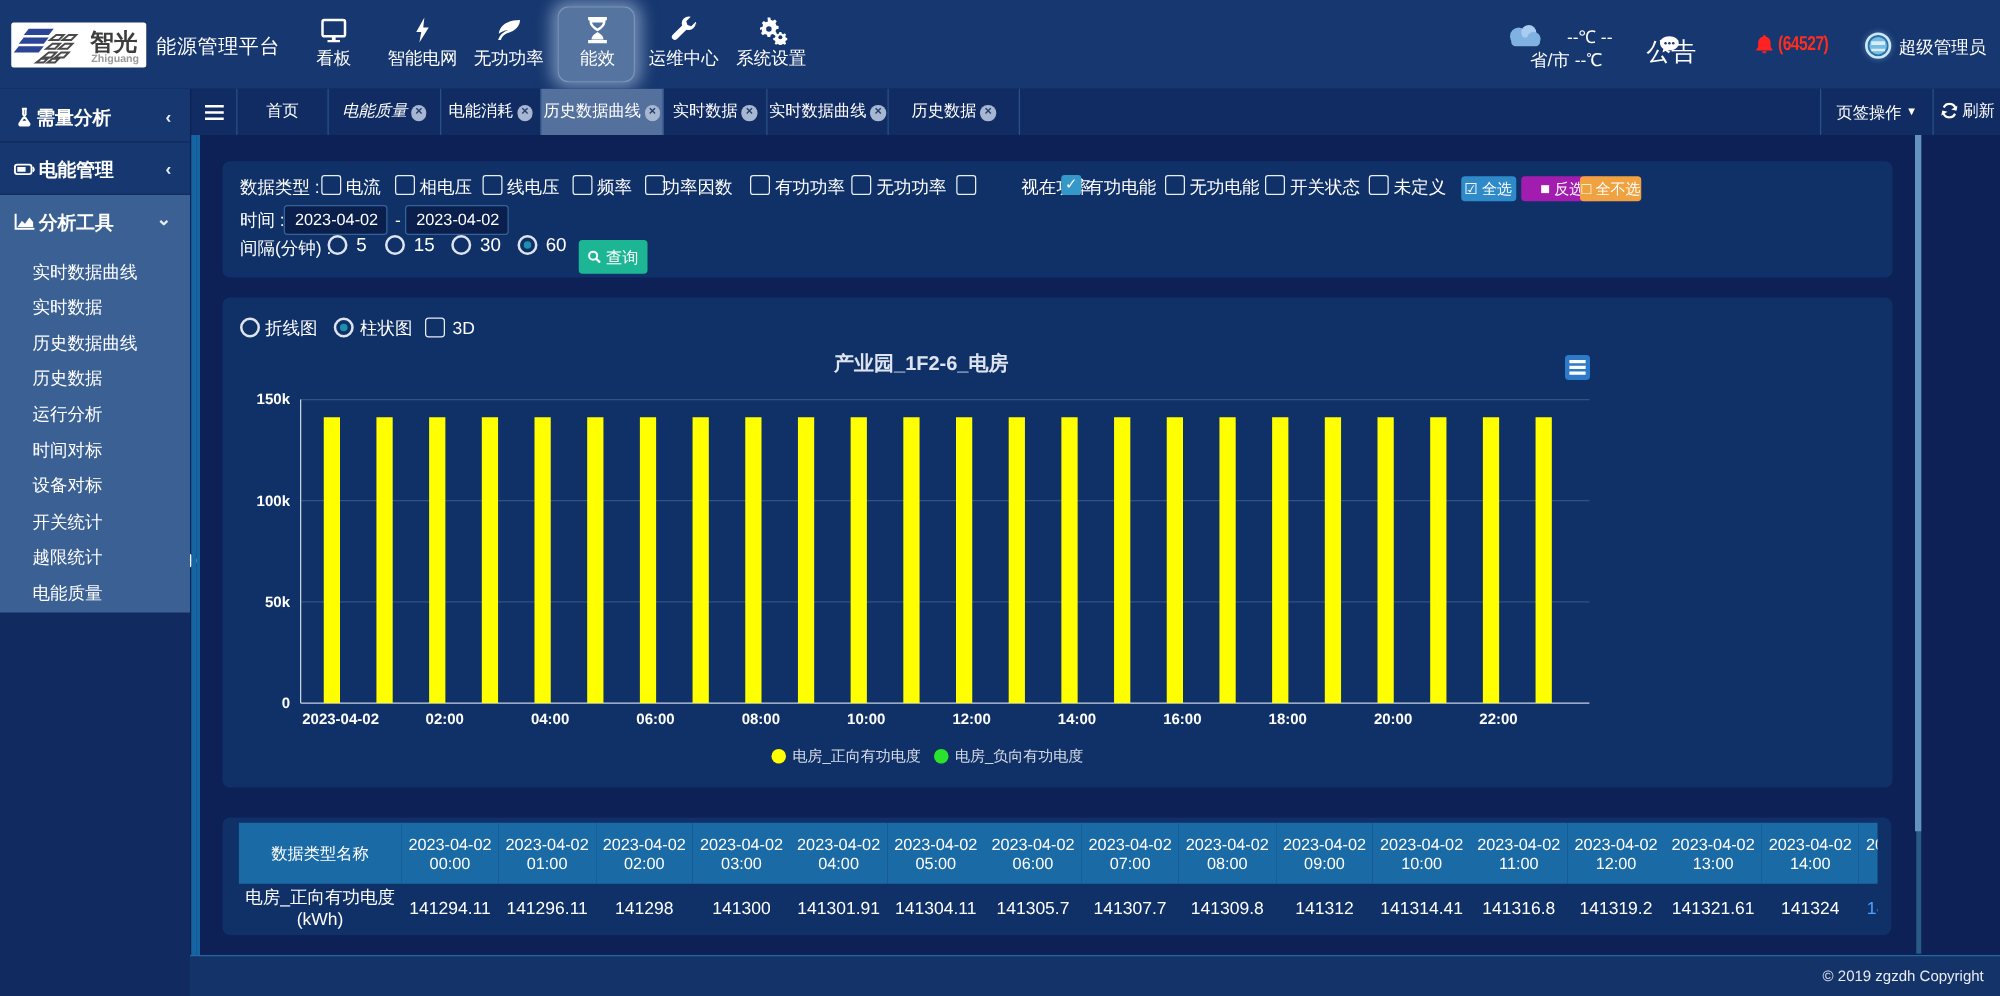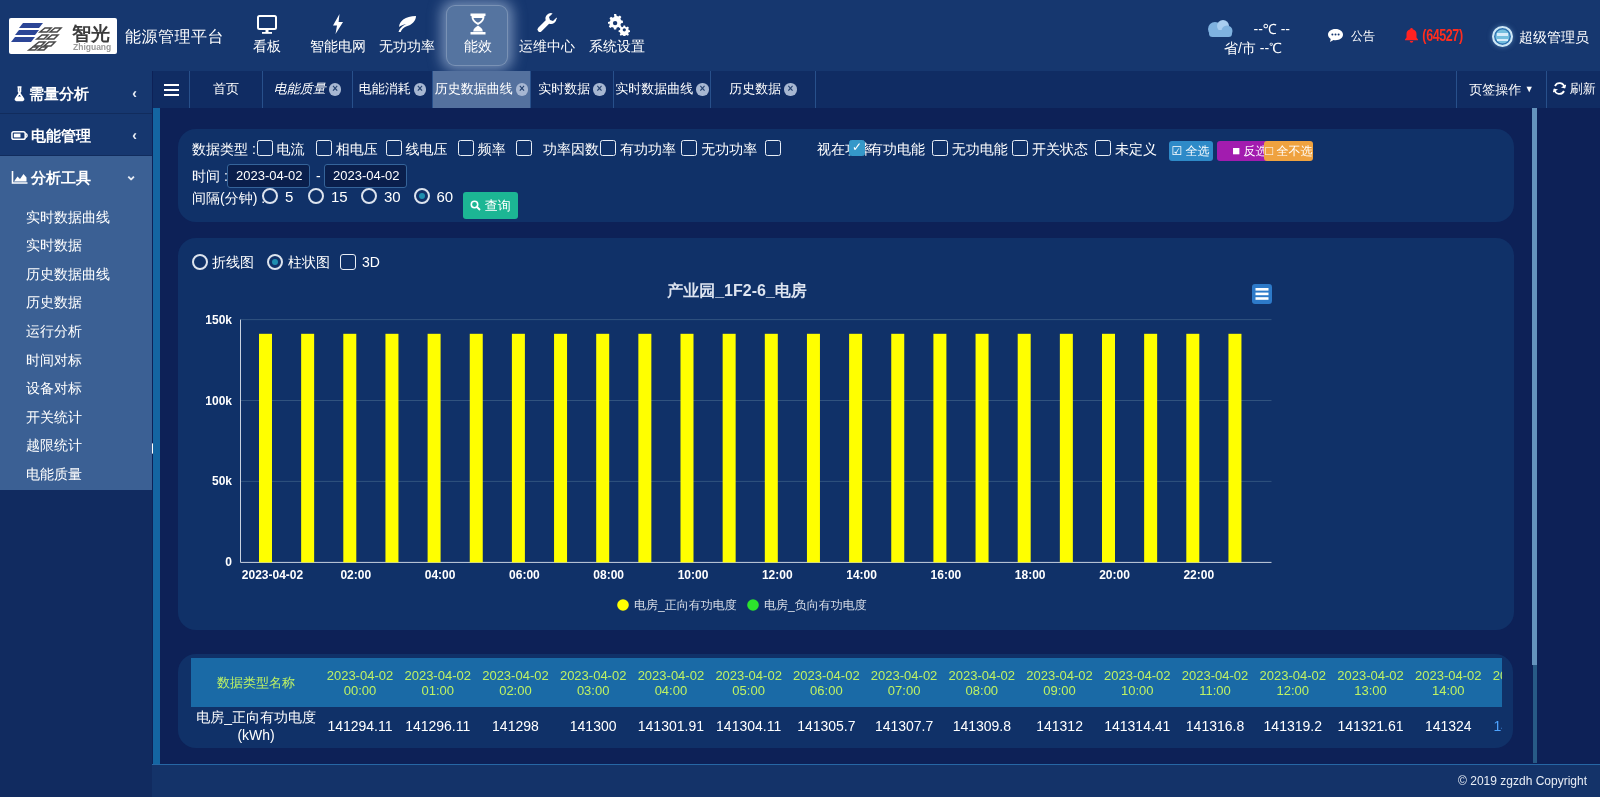--- a/index.html
+++ b/index.html
@@ -20,37 +20,37 @@
 .s-chev { position:absolute; right:15px; top:13px; font-size:14px; color:#e8edf5; }
 #s-group { position:absolute; left:0; top:85px; width:152px; height:334px; background:#3b6094; }
 .s-sub { position:absolute; left:26px; width:126px; font-size:14px; color:#fff; }
 #tabbar { position:absolute; left:153px; top:71px; width:1447px; height:37px; background:#102c63; }
 .tab { position:absolute; top:0; height:37px; white-space:nowrap; overflow:hidden; line-height:36px; text-align:center; font-size:13px; color:#fff; border-right:1px solid #28508b; }
 .tab.active { background:#54719e; }
 .tclose { display:inline-block; width:12.5px; height:12.5px; line-height:12.5px; border-radius:50%; background:#a7b7d2; color:#23406e; font-size:10px; text-align:center; margin-left:3px; vertical-align:1px; font-weight:bold; }
 #tb-right1 { position:absolute; left:1303px; top:0; width:91px; height:37px; border-left:1px solid #28508b; border-right:1px solid #28508b; text-align:center; line-height:36px; font-size:13px; }
 #tb-right2 { position:absolute; left:1396px; top:0; width:51px; height:37px; line-height:36px; font-size:13px; text-align:center; }
 .teal { position:absolute; background:#1465a2; }
-.panel { position:absolute; left:178px; width:1336px; background:#103168; border-radius:18px; }
+.panel { position:absolute; left:178px; width:1336px; background:#103168; border-radius:6px; }
 #p-filter { top:129px; height:93px; }
 #p-chart  { top:238px; height:392px; }
 #p-table  { top:654px; width:1335px; height:94px; }
 .flabel { position:absolute; font-size:14px; color:#fff; }
 .cb { position:absolute; width:16px; height:16px; border:1.6px solid #e8eef6; border-radius:2.5px; top:11px; }
 .cb.checked { background:#3598c9; border-color:#3598c9; font-size:12px; text-align:center; line-height:13px; }
 .cbl { position:absolute; top:12px; font-size:14px; color:#fff; }
 .fbtn { position:absolute; top:12px; height:20px; border-radius:3px; font-size:12px; color:#fff; line-height:20px; text-align:center; }
 .dinput { position:absolute; top:35px; width:83px; height:24px; background:#0a1f4c; border:1px solid #35649a; border-radius:3px; color:#fff; font-size:13px; line-height:22px; padding-left:8px; }
 .radio { position:absolute; width:16px; height:16px; border:2px solid #dde4ee; border-radius:50%; }
 .radio .dot { position:absolute; left:3px; top:3px; width:6px; height:6px; border-radius:50%; background:#1f8fb0; }
 .rlab { position:absolute; font-size:15px; color:#fff; }
 #qbtn { position:absolute; left:285px; top:63px; width:55px; height:27px; background:#1cb694; border-radius:3px; color:#fff; font-size:13px; text-align:center; line-height:27px; }
 #tbl { position:absolute; left:13px; top:4px; width:1311px; height:86px; overflow:hidden; }
 #tbl table { border-collapse:collapse; table-layout:fixed; width:1374px; }
-#tbl th { background:#1a6aa6; font-weight:normal; font-size:13px; color:#bef264; height:49px; text-align:center; padding:0; }
+#tbl th { background:#1a6aa6; font-weight:normal; font-size:13px; color:#ffffff; height:49px; text-align:center; padding:0; }
 #tbl td { font-size:14px; color:#fff; height:38px; text-align:center; padding:0; }
 #footer { position:absolute; left:152px; top:764px; width:1448px; height:33px; background:#143369; border-top:1px solid #2667a5; }
 #footer span { position:absolute; right:13px; top:9px; font-size:12px; color:#e8edf5; }
 #sb-track { position:absolute; left:1533px; top:108px; width:4px; height:655px; background:#275a86; }
 #sb-thumb { position:absolute; left:1532px; top:108px; width:5px; height:557px; background:#6493bd; }
 </style>
 </head>
 <body>
 
 <div id="header">
@@ -124,21 +124,21 @@
 <div style="position:absolute; right:310px; top:19px; font-size:14px; white-space:nowrap;">--℃ --</div>
 <div style="position:absolute; right:318px; top:40px; font-size:14px; white-space:nowrap;">省/市 --℃</div>
 <svg style="position:absolute; right:256px; top:28px;" width="17" height="15" viewBox="0 0 17 15">
         <path d="M8.5 1 C4 1 1 3.5 1 6.5 c0 1.8 1 3.3 2.7 4.4 L3 14 l3.6 -2 c0.6 0.1 1.2 0.2 1.9 0.2 4.5 0 7.5 -2.5 7.5 -5.7 C16 3.5 13 1 8.5 1 Z" fill="#fff"></path>
         <g fill="#16376f">
           <circle cx="5.4" cy="6.6" r="1"></circle>
           <circle cx="8.5" cy="6.6" r="1"></circle>
           <circle cx="11.6" cy="6.6" r="1"></circle>
         </g>
       </svg>
-<div style="position:absolute; right:225px; top:28px; font-size:12px;">公告</div>
+<div style="position:absolute; right:243px; top:28px; font-size:20px;">公告</div>
 <svg style="position:absolute; right:181px; top:27px;" width="15" height="16" viewBox="0 0 15 16">
         <path d="M7.5 1 a1.3 1.3 0 0 1 1.3 1.3 c2.4 0.6 3.7 2.5 3.7 4.7 l0 3.5 1.5 2 0 0.8 -13 0 0 -0.8 1.5 -2 0 -3.5 c0 -2.2 1.3 -4.1 3.7 -4.7 A1.3 1.3 0 0 1 7.5 1 Z M5.7 14 h3.6 a1.8 1.8 0 0 1 -3.6 0 Z" fill="#ff2222"></path>
       </svg>
 <div style="position:absolute; right:137px; top:27px; font-size:16px; font-weight:bold; color:#ff2d1e; transform:scaleX(0.78); transform-origin:right center; letter-spacing:-0.5px;">(64527)</div>
 <div style="position:absolute; right:87px; top:26px; width:21px; height:21px; border-radius:50%; background:#74bede; border:2px solid #cfe7f6; box-shadow:inset 0 0 0 1.5px #2e6fae, 0 0 5px rgba(130,190,235,0.5);">
         <div style="margin:5px 3px 0; height:2.5px; background:#d8ecfa;"></div>
         <div style="margin:3px 3px 0; height:2.5px; background:#d8ecfa;"></div>
       </div>
 <div style="position:absolute; right:11px; top:29px; font-size:14px;">超级管理员</div>
 </div>
@@ -211,21 +211,21 @@
 <div class="flabel" style="left:14px; top:12px;">数据类型 :</div>
 <div class="cb" style="left:78.5px;"></div>
 <div class="cbl" style="left:98.5px;">电流</div>
 <div class="cb" style="left:137.7px;"></div>
 <div class="cbl" style="left:157.7px;">相电压</div>
 <div class="cb" style="left:207.6px;"></div>
 <div class="cbl" style="left:227.6px;">线电压</div>
 <div class="cb" style="left:279.7px;"></div>
 <div class="cbl" style="left:299.7px;">频率</div>
 <div class="cb" style="left:338.0px;"></div>
-<div class="cbl" style="left:365px;">功率因数</div>
+<div class="cbl" style="left:352px;">功率因数</div>
 <div class="cb" style="left:422.0px;"></div>
 <div class="cbl" style="left:442.0px;">有功功率</div>
 <div class="cb" style="left:503.3px;"></div>
 <div class="cbl" style="left:523.3px;">无功功率</div>
 <div class="cb" style="left:587.2px;"></div>
 <div class="cbl" style="left:639px;">视在功率</div>
 <div class="cb checked" style="left:671.0px;">✓</div>
 <div class="cbl" style="left:691.0px;">有功电能</div>
 <div class="cb" style="left:753.7px;"></div>
 <div class="cbl" style="left:773.7px;">无功电能</div>

